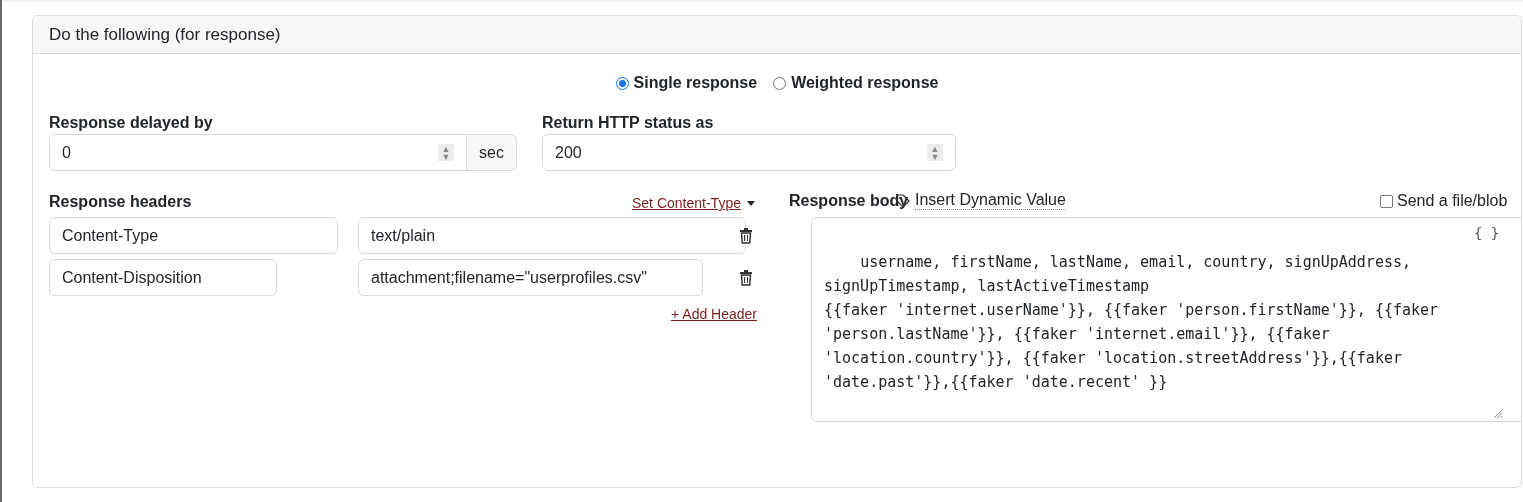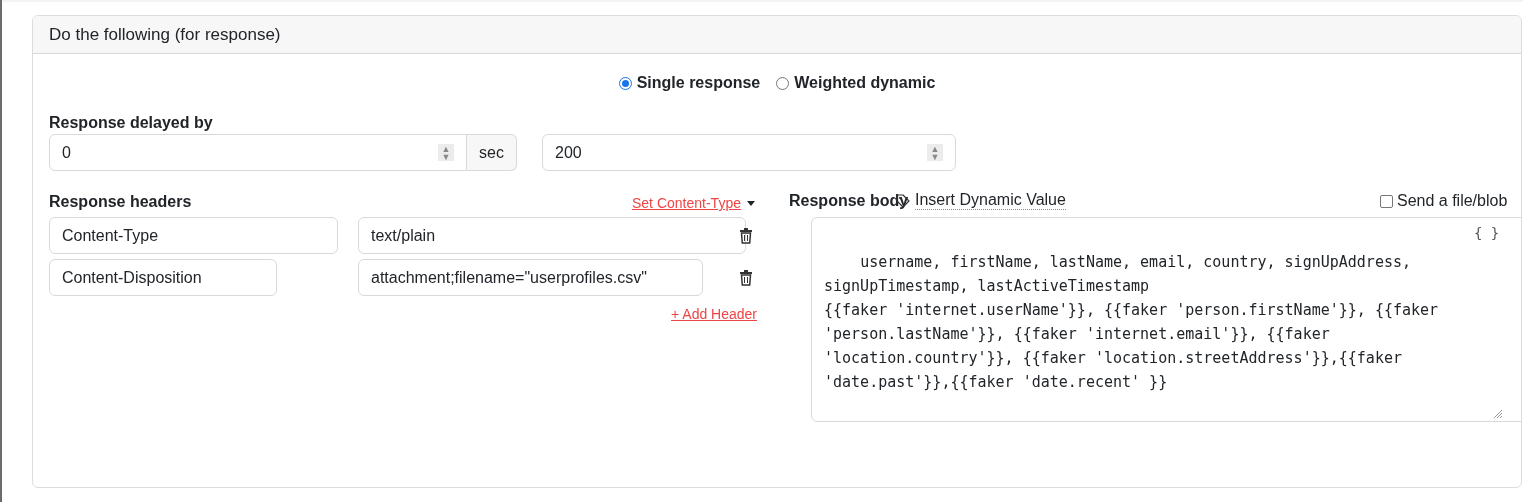--- a/index.html
+++ b/index.html
@@ -52,21 +52,21 @@
   .spinner {
     width: 16px; height: 17px; background: #ececec; color: #888;
     font-size: 9px; line-height: 8px; display: flex; flex-direction: column;
     align-items: center; justify-content: center; margin-left: auto;
   }
   .addon {
     border: 1px solid #d9d9d9; border-left: none; border-radius: 0 6px 6px 0;
     background: #f7f7f7; height: 37px; display: flex; align-items: center;
     padding: 0 12px; font-size: 16px;
   }
-  .link-u { text-decoration: underline; font-size: 14px; color: #ef4444; cursor: pointer; }
+  .link-u { text-decoration: underline; font-size: 14px; color: #7f1d1d; cursor: pointer; }
   .dotted-u { border-bottom: 1px dotted #888; cursor: pointer; }
   .trash { width: 14px; height: 16px; cursor: pointer; }
   .textarea {
     border: 1px solid #d9d9d9; border-radius: 6px; background: #fff;
     padding: 8px 12px; font-family: "DejaVu Sans Mono", "Liberation Mono", monospace;
     font-size: 15px; line-height: 24px; color: #212529; white-space: pre-wrap;
   }
   .checkbox {
     width: 13px; height: 13px; border: 1px solid #767676; border-radius: 2px; background: #fff;
     display: inline-block; position: relative; vertical-align: middle;
@@ -93,36 +93,37 @@
     <span>Do the following (for response)</span>
   </div>
 
   <div class="radio-row">
     <label class="radio-opt">
       <span class="radio checked"></span>
       <span>Single response</span>
     </label>
     <label class="radio-opt">
       <span class="radio"></span>
-      <span>Weighted dynamic</span>
+      <span>Weighted response</span>
     </label>
   </div>
 
   <div class="abs label-bold" style="left:16px; top:98px;">Response delayed by</div>
   <div class="abs" style="left:16px; top:118px; display:flex;">
     <div class="input-box" style="width:418px; border-radius:6px 0 0 6px;">
       <span>0</span>
       <span class="spinner">
         <span>▲</span>
         <span>▼</span>
       </span>
     </div>
     <div class="addon">sec</div>
   </div>
 
+  <div class="abs label-bold" style="left:509px; top:98px;">Return HTTP status as</div>
   <div class="abs input-box" style="left:509px; top:118px; width:414px;">
     <span>200</span>
     <span class="spinner">
       <span>▲</span>
       <span>▼</span>
     </span>
   </div>
 
   <div class="abs label-bold" style="left:16px; top:177px;">Response headers</div>
   <div class="abs" style="left:599px; top:178px;">

